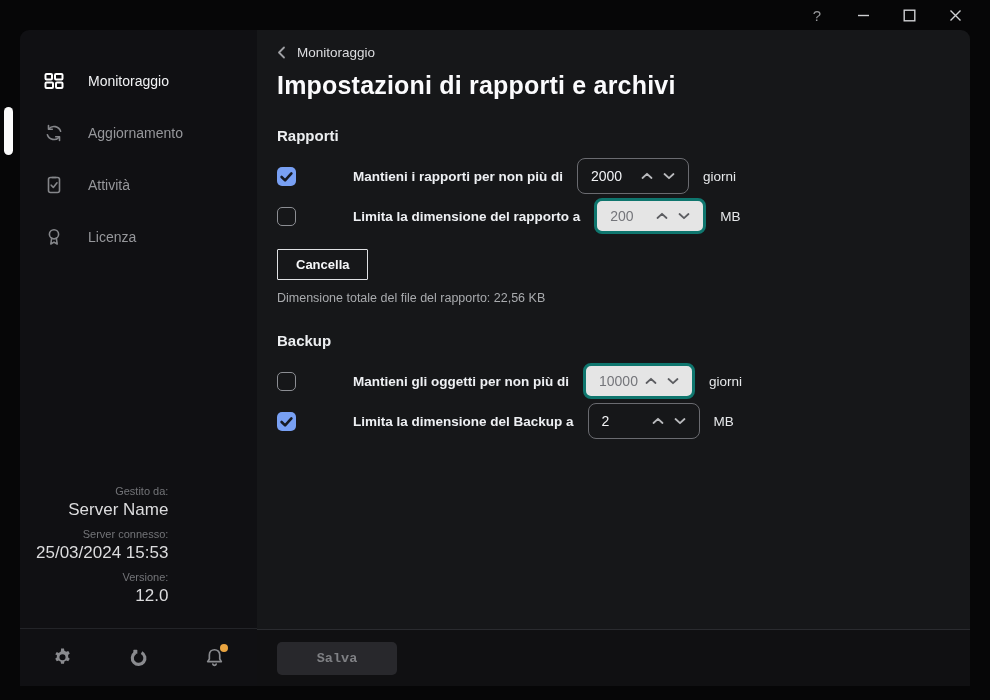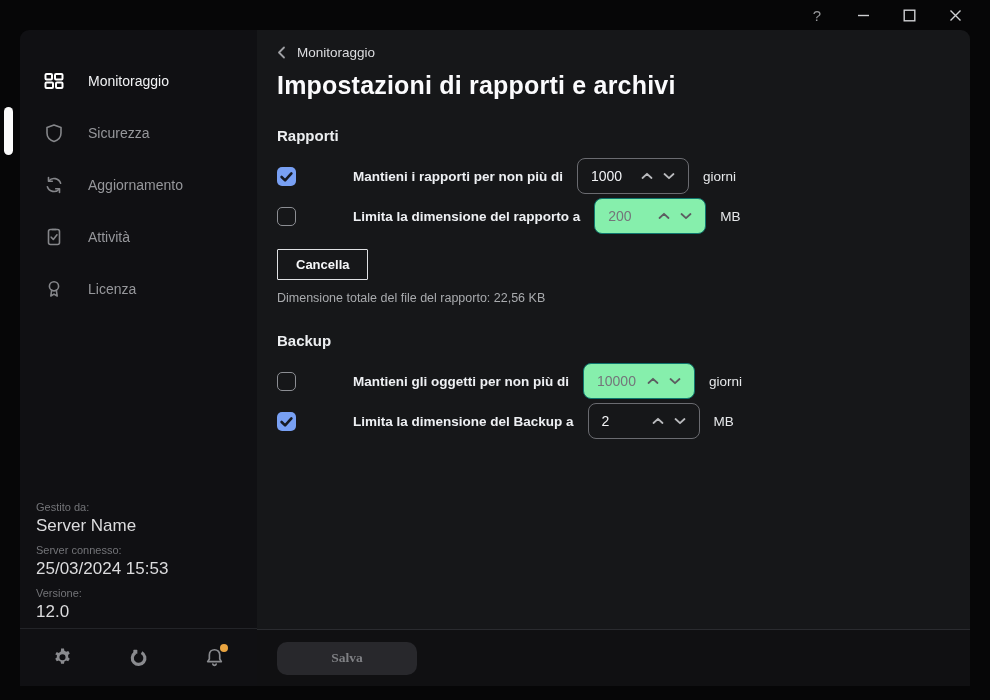--- a/index.html
+++ b/index.html
@@ -26,21 +26,21 @@
   .sidebar { width:237px; background:#101013; position:relative; flex:none; }
   .brand { padding:13px 0 0 16px; }
   .brand-name { font-size:23px; color:#f4f4f6; font-weight:500; letter-spacing:.3px; }
   .brand-sub  { font-size:15.5px; color:#7b7c80; font-weight:700; margin-top:3px; }
   .nav { margin-top:25px; }
   .nav-item { height:52px; display:flex; align-items:center; padding-left:24px;
     color:#96979b; font-size:14px; cursor:pointer; }
   .nav-icon { width:20px; height:20px; margin-right:24px; color:#85868a; flex:none; }
   .nav-item.active { color:#f2f3f5; }
   .nav-item.active .nav-icon { color:#ffffff; }
-  .side-info { position:absolute; left:16px; bottom:64px; }
+  .side-info { position:absolute; left:16px; bottom:80px;text-align:right; }
   .info-label { font-size:11px; color:#737478; margin-top:8px; }
   .info-label:first-child { margin-top:0; }
   .info-value { font-size:17px; color:#dcdcde; margin-top:3px; }
   .side-footer { position:absolute; bottom:0; left:0; right:0; height:58px;
     border-top:1px solid #232428; display:flex; align-items:center;
     justify-content:space-between; padding:0 32px; }
   .foot-icon { width:21px; height:21px; color:#8a8b8f; cursor:pointer; position:relative; }
   .notif-dot { position:absolute; top:-3px; right:-3px; width:8px; height:8px;
     border-radius:50%; }
   
@@ -54,35 +54,35 @@
   .setting-row { display:flex; align-items:center; height:36px; margin-top:4px; }
   .setting-row.first { margin-top:14px; }
   .checkbox { width:19px; height:19px; border-radius:5px; margin-right:13px; flex:none;
     display:flex; align-items:center; justify-content:center; cursor:pointer; }
   .checkbox.checked { background:#78a0f3; }
   .checkbox.unchecked { border:1.5px solid #8c8e93; background:transparent; }
   .row-label { font-size:13.5px; font-weight:700; color:#eef0f3; margin-right:14px; cursor:pointer;padding-left:44px; }
   .spinner { width:112px; height:36px; border-radius:8px; display:flex; align-items:center;
     padding:0 8px 0 13px; margin-right:14px; flex:none; }
   .spinner.enabled { border:1px solid #6a6b70; color:#f2f3f5; }
-  .spinner.disabled { border:1px solid #0f766e; background:#86efac; color:#74757a; }
+  .spinner.disabled { border:3px solid #0f766e; background:#e5e5e5; color:#74757a; }
   .spin-value { flex:1; font-size:14px; }
   .spin-btn { width:22px; display:flex; justify-content:center; align-items:center;
     color:#b9babd; cursor:pointer; }
   .spinner.disabled .spin-btn { color:#5c5d61; }
   .unit { font-size:13.5px; color:#e6e8ea; }
   .clear-btn { margin-top:15px; height:31px; padding:0 18px; border:1.5px solid #dfe0e3;
     border-radius:1px; background:transparent; color:#f6f7f9; font-size:13px; font-weight:700;
     display:inline-flex; align-items:center; cursor:pointer; }
   .caption { margin-top:11px; font-size:12.5px; color:#a9abae; }
   .content-footer { position:absolute; bottom:0; left:0; right:0; height:57px;
     border-top:1px solid #2a2b2f; background:#101012; display:flex; align-items:center;
     padding-left:20px; gap:8px; }
-  .btn { width:140px; height:33px; border-radius:10px; font-size:13.5px; font-weight:700;
-    font-family:Liberation Serif, serif; cursor:pointer;
+  .btn { width:120px; height:33px; border-radius:5px; font-size:13.5px; font-weight:700;
+    font-family:Liberation Mono, monospace; cursor:pointer;
     display:flex; align-items:center; justify-content:center; }
   .btn-save { background:#28282c; color:#7f8084; border:none; }
   .btn-cancel { background:transparent; color:#8d8e92; border:1px solid #46474b; }
 </style>
 </head>
 <body>
 
 <div class="titlebar">
   <div class="win-ctrl win-help">?</div>
   <div class="win-ctrl">
@@ -112,28 +112,20 @@
       <div class="nav-item active">
         <span class="nav-icon">
           <svg viewBox="0 0 20 20" width="20" height="20" fill="none" stroke="currentColor" stroke-width="2">
             <rect x="1.5" y="3" width="6.5" height="5.5" rx="1"></rect>
               <rect x="11" y="3" width="7.5" height="5.5" rx="1"></rect>
             <rect x="1.5" y="11.5" width="7.5" height="5.5" rx="1"></rect>
               <rect x="12" y="11.5" width="6.5" height="5.5" rx="1"></rect>
           </svg>
         </span>
         <span>Monitoraggio</span>
-      </div>
-      <div class="nav-item">
-        <span class="nav-icon">
-          <svg viewBox="0 0 20 20" width="20" height="20" fill="none" stroke="currentColor" stroke-width="1.6">
-            <path d="M10 2 L17 4.6 V10 C17 14 14.2 17.1 10 18.4 C5.8 17.1 3 14 3 10 V4.6 Z" stroke-linejoin="round"></path>
-          </svg>
-        </span>
-        <span>Sicurezza</span>
       </div>
       <div class="nav-item">
         <span class="nav-icon">
           <svg viewBox="0 0 20 20" width="20" height="20" fill="none" stroke="currentColor" stroke-width="1.6" stroke-linecap="round" stroke-linejoin="round">
             <path d="M16.6 8.3 A6.9 6.9 0 0 0 4.7 6.0"></path>
             <polyline points="4.5,2.5 4.5,6.3 8.3,6.3"></polyline>
             <path d="M3.4 11.7 A6.9 6.9 0 0 0 15.3 14.0"></path>
             <polyline points="15.5,17.5 15.5,13.7 11.7,13.7"></polyline>
           </svg>
         </span>
@@ -208,21 +200,21 @@
       <div class="section-heading">Rapporti</div>
 
       <div class="setting-row first">
         <span class="checkbox checked" style="background: rgb(120, 160, 243);">
           <svg viewBox="0 0 19 19" width="19" height="19" fill="none" stroke="#161a22" stroke-width="2.6" stroke-linecap="round" stroke-linejoin="round">
             <polyline points="4.6,10 8.1,13.4 14.4,6.4"></polyline>
           </svg>
         </span>
         <span class="row-label">Mantieni i rapporti per non più di</span>
         <span class="spinner enabled">
-          <span class="spin-value">1000</span>
+          <span class="spin-value">2000</span>
           <span class="spin-btn">
             <svg viewBox="0 0 12 8" width="12" height="8" fill="none" stroke="currentColor" stroke-width="1.8" stroke-linecap="round" stroke-linejoin="round">
                 <polyline points="1.5,6 6,1.8 10.5,6"></polyline>
               </svg>
           </span>
           <span class="spin-btn">
             <svg viewBox="0 0 12 8" width="12" height="8" fill="none" stroke="currentColor" stroke-width="1.8" stroke-linecap="round" stroke-linejoin="round">
                 <polyline points="1.5,2 6,6.2 10.5,2"></polyline>
               </svg>
           </span>

